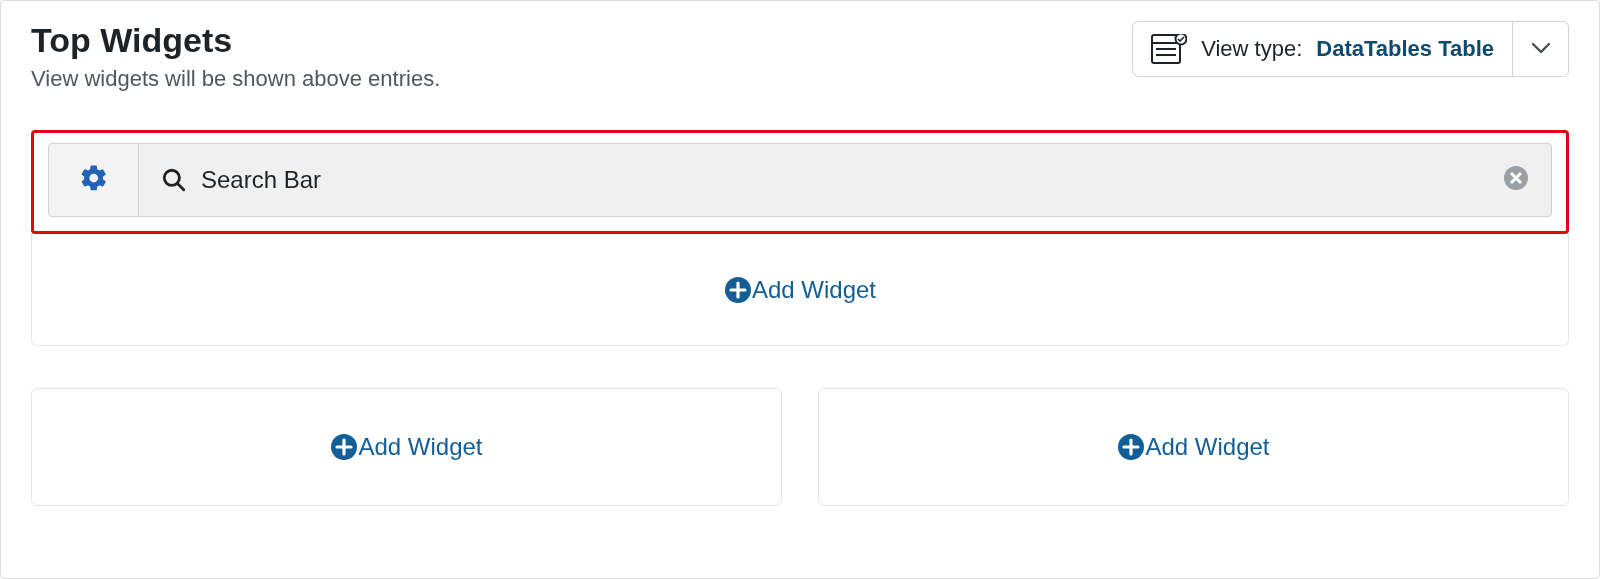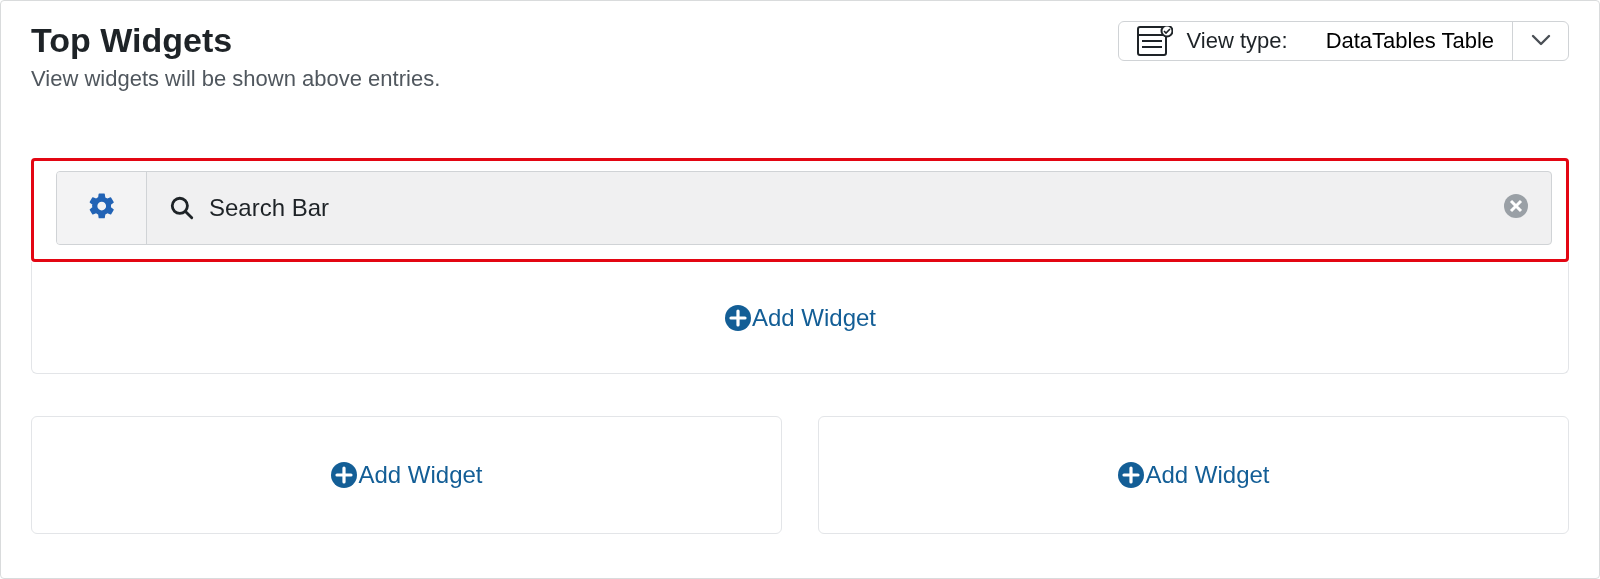--- a/index.html
+++ b/index.html
@@ -37,48 +37,48 @@
     color: #50575e;
     margin: 0;
   }
 
   .view-type {
     display: flex;
     align-items: stretch;
     border: 1px solid #d0d3d6;
     border-radius: 6px;
     overflow: hidden;
-    height: 40px;
+    height: 56px;
     background: #fff;
   }
   .view-type-main {
     display: flex;
     align-items: center;
     padding: 0 18px;
     gap: 14px;
     font-size: 22px;
   }
   .view-type-label { color: #1e2327; }
-  .view-type-value { color: #000000; font-weight: 400; margin-left: 24px; }
+  .view-type-value { color: #0c4a6e; font-weight: 700; }
   .view-type-caret {
     display: flex;
     align-items: center;
     justify-content: center;
     width: 56px;
     border-left: 1px solid #d0d3d6;
     color: #4a4f55;
   }
   .table-icon { display: inline-flex; }
 
   
   .widget-zone {
-    margin-top: 66px;
+    margin-top: 38px;
     border: 3px solid #e30613;
     border-radius: 4px;
-    padding: 10px 14px 14px 22px;
+    padding: 10px 14px 14px 14px;
   }
   .widget-row {
     display: flex;
     align-items: stretch;
     background: #f0f0f1;
     border: 1px solid #d0d3d6;
     border-radius: 4px;
     overflow: hidden;
     height: 74px;
   }

